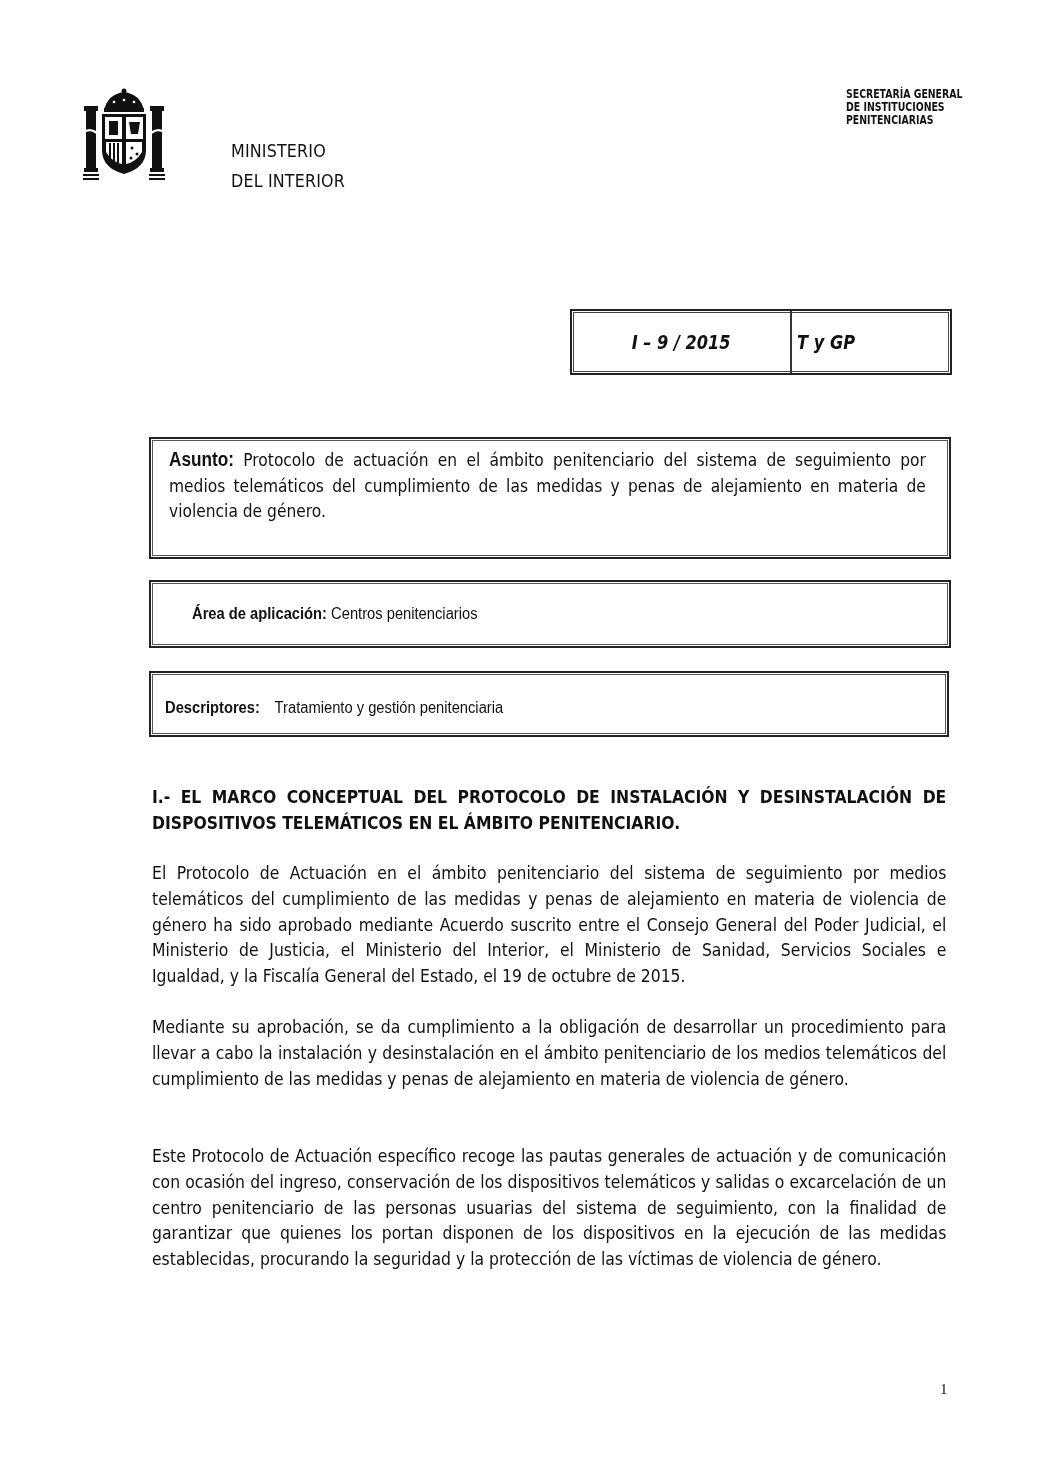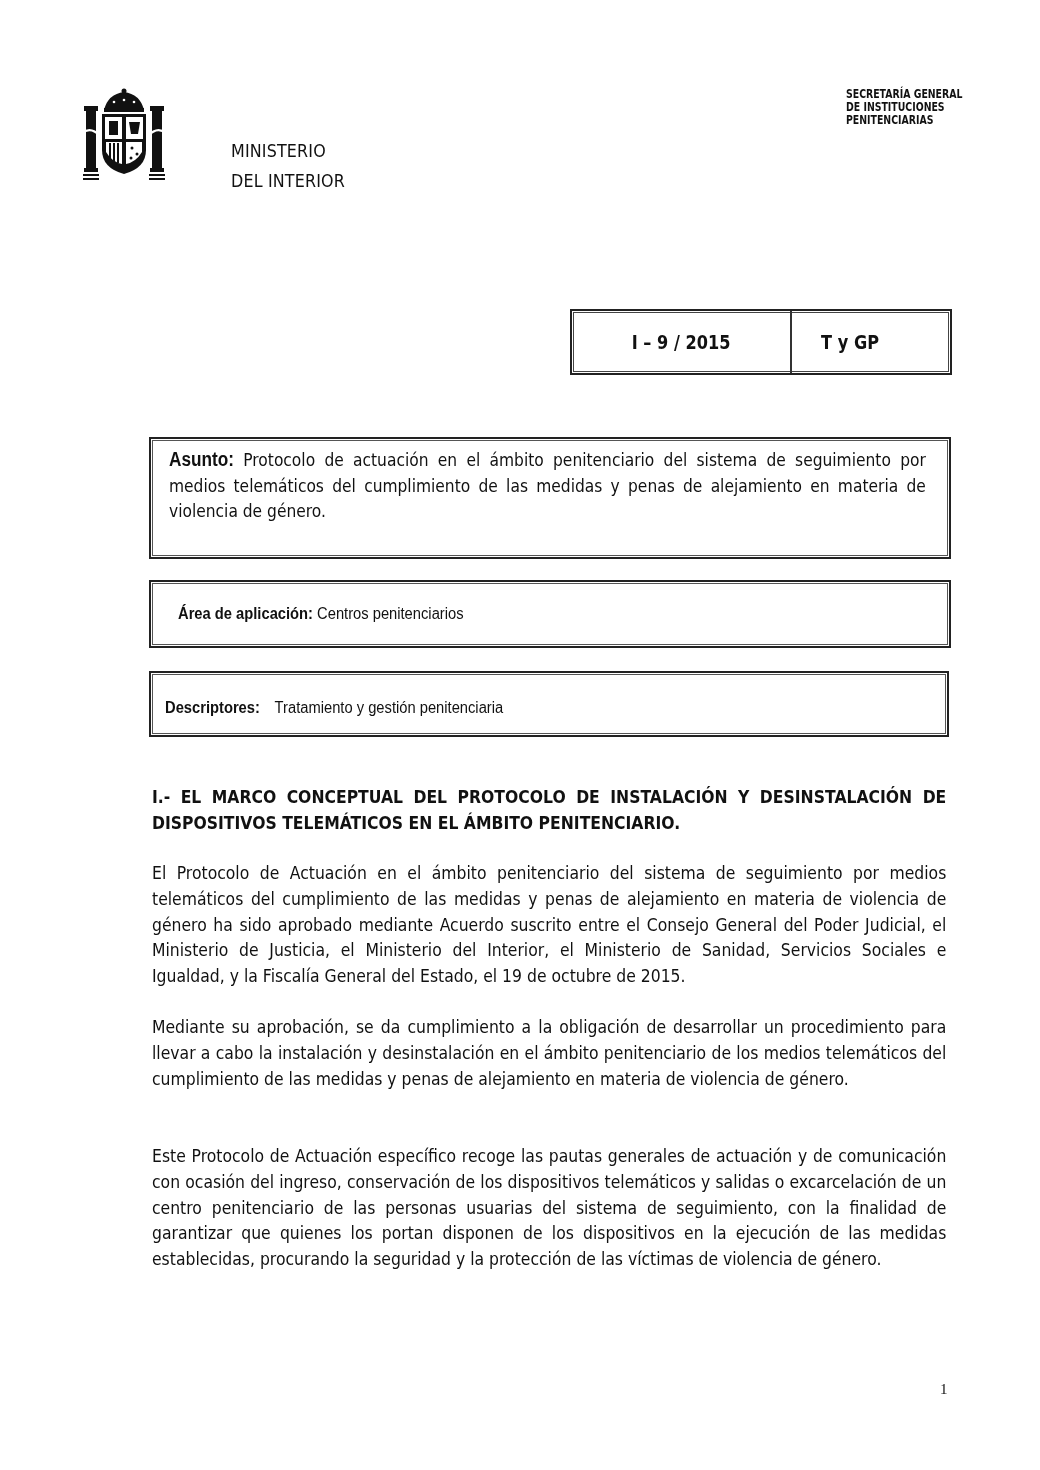--- a/index.html
+++ b/index.html
@@ -14,36 +14,36 @@
   .crest { left: 82px; top: 88px; width: 84px; height: 96px; }
   .ministry { left: 231px; top: 136px; font-size: 18.5px; line-height: 30px; letter-spacing: 0.2px; font-family: "DejaVu Sans", sans-serif; font-weight: normal; transform: scaleX(0.86); transform-origin: left top; }
   .secretaria { left: 846px; top: 88px; font-size: 12px; line-height: 13px; font-weight: bold; font-family: "DejaVu Sans", sans-serif; transform: scaleX(0.78); transform-origin: left top; letter-spacing: 0; }
 
   
   .ref-box {
     left: 570px; top: 309px; width: 378px; height: 62px;
     border: 2px solid #222; box-shadow: inset 0 0 0 1px #fff, inset 0 0 0 2px #444;
     display: flex;
   }
-  .ref-cell { display: flex; align-items: center; font-weight: bold; font-size: 19px; font-family: "DejaVu Sans", sans-serif; }
+  .ref-cell { display: flex; align-items: center; font-weight: bold; font-size: 19px; font-family: "DejaVu Sans", sans-serif; font-style: italic; }
   .ref-cell.left { width: 218px; justify-content: center; border-right: 2px solid #333; }
-  .ref-cell.right { flex: 1; padding-left: 24px; }
+  .ref-cell.right { flex: 1; }
   .ref-cell span { transform: scaleX(0.85); display: inline-block; }
 
   
   .frame {
     border: 2px solid #222;
     box-shadow: inset 0 0 0 1px #fff, inset 0 0 0 2px #555;
     box-sizing: border-box;
   }
   .asunto-box { left: 149px; top: 437px; width: 802px; height: 122px; padding: 8px 18px 0 18px; }
   .asunto-text { font-size: 18px; line-height: 25.5px; text-align: justify; font-family: "DejaVu Sans", sans-serif; transform: scaleX(0.86); transform-origin: left top; width: 880px; }
   .asunto-label { font-weight: bold; font-family: "Liberation Sans", sans-serif; font-size: 20px; }
 
-  .area-box { left: 149px; top: 580px; width: 802px; height: 68px; padding: 0 0 0 27px; display: flex; align-items: center; }
+  .area-box { left: 149px; top: 580px; width: 802px; height: 68px; padding: 0 0 0 41px; display: flex; align-items: center; }
   .desc-box { left: 149px; top: 671px; width: 800px; height: 66px; padding: 8px 0 0 14px; display: flex; align-items: center; }
   .arial-16 { font-family: "Liberation Sans", sans-serif; font-size: 16px; transform: scaleX(0.92); transform-origin: left center; display: inline-block; }
   .bold { font-weight: bold; }
   .gap { display: inline-block; width: 16px; }
 
   
   .section-title { left: 152px; top: 784px; width: 940px; font-size: 18.5px; line-height: 26px; font-weight: bold; font-family: "DejaVu Sans", sans-serif; transform: scaleX(0.845); transform-origin: left top; text-align: justify; text-align-last: left; }
 
   
   .para { left: 152px; width: 940px; font-size: 18.5px; line-height: 25.8px; font-family: "DejaVu Sans", sans-serif; transform: scaleX(0.845); transform-origin: left top; text-align: justify; }

